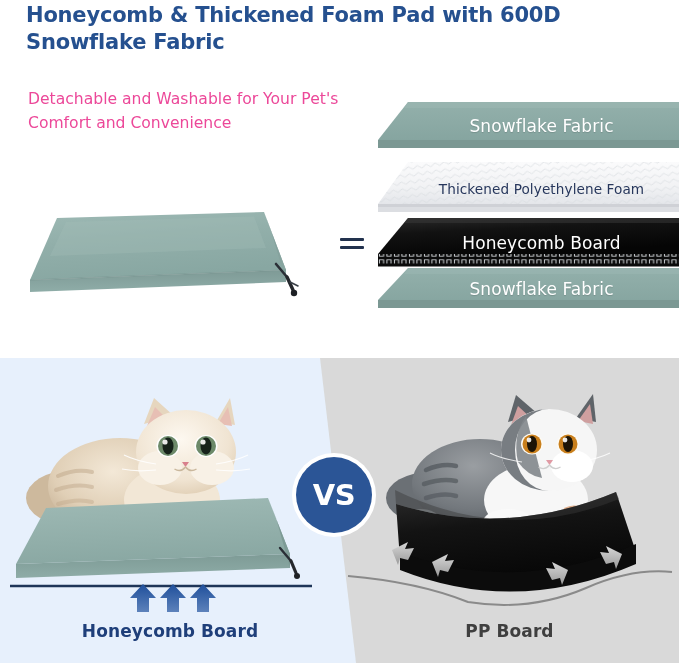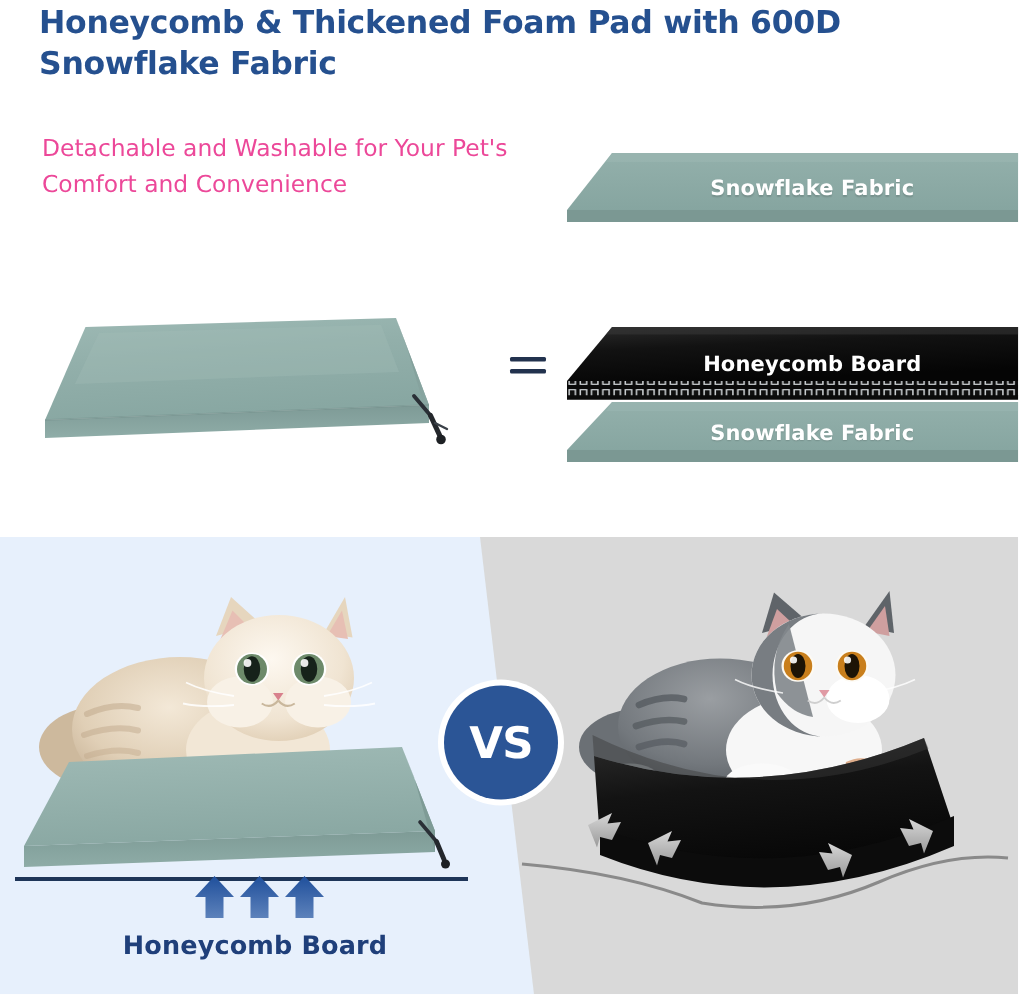--- a/index.html
+++ b/index.html
@@ -103,22 +103,22 @@
     position: absolute;
     left: 0; top: 0;
     width: 301px;
     height: 100%;
   }
   .layer .lbl {
     position: relative;
     z-index: 3;
     width: 100%;
     text-align: center;
-    font-size: 14px;
-    font-weight: bold;
+    font-size: 17px;
+    font-weight: normal;
     letter-spacing: 0.1px;
     padding-left: 26px;
     box-sizing: border-box;
   }
 
   
   .layer-fabric-top { top: 0px; height: 52px; }
   .layer-fabric-top .lbl { color: #ffffff; text-shadow: 0 1px 1px rgba(0,0,0,0.14); }
 
   
@@ -265,20 +265,39 @@
               <stop offset="100%" stop-color="#86a5a0"></stop>
             </linearGradient>
           </defs>
           <path d="M30,2 L301,2 L301,40 L0,40 Z" fill="url(#fabA)"></path>
           <path d="M0,40 L301,40 L301,48 L0,48 Z" fill="#7b9893"></path>
           <path d="M30,2 L301,2 L301,8 L26,8 Z" fill="#9cb8b3" opacity="0.55"></path>
         </svg>
         <div class="lbl">Snowflake Fabric</div>
       </div>
 
+      <div class="layer layer-foam">
+        <svg class="slab" viewBox="0 0 301 54" preserveAspectRatio="none" xmlns="http://www.w3.org/2000/svg">
+          <defs>
+            <linearGradient id="foamA" x1="0" y1="0" x2="0" y2="1">
+              <stop offset="0%" stop-color="#fbfbfc"></stop>
+              <stop offset="60%" stop-color="#f1f2f4"></stop>
+              <stop offset="100%" stop-color="#e4e6ea"></stop>
+            </linearGradient>
+            <pattern id="foamTex" width="9" height="7" patternUnits="userSpaceOnUse" patternTransform="rotate(-8)">
+              <path d="M0,3.5 q2.2,-3 4.5,0 q2.2,3 4.5,0" stroke="#d7dade" stroke-width="0.8" fill="none"></path>
+            </pattern>
+          </defs>
+          <path d="M30,0 L301,0 L301,42 L0,42 Z" fill="url(#foamA)"></path>
+          <path d="M30,0 L301,0 L301,42 L0,42 Z" fill="url(#foamTex)" opacity="0.85"></path>
+          <path d="M0,42 L301,42 L301,50 L0,50 Z" fill="#dcdee2"></path>
+          <path d="M0,42 L301,42 L301,45 L0,45 Z" fill="#c9ccd2" opacity="0.7"></path>
+        </svg>
+        <div class="lbl">Thickened Polyethylene Foam</div>
+      </div>
 
       <div class="layer layer-honeycomb">
         <svg class="slab" viewBox="0 0 301 50" preserveAspectRatio="none" xmlns="http://www.w3.org/2000/svg">
           <defs>
             <linearGradient id="hcTop" x1="0" y1="0" x2="0.4" y2="1">
               <stop offset="0%" stop-color="#2b2b2b"></stop>
               <stop offset="40%" stop-color="#121212"></stop>
               <stop offset="100%" stop-color="#050505"></stop>
             </linearGradient>
             <pattern id="cells" width="7.5" height="10" patternUnits="userSpaceOnUse">
@@ -500,20 +519,21 @@
 
           <g>
             <path d="M52,192 l16,-8 l-3,7 l9,-1 l-6,12 l-8,-2 l-2,7 Z" fill="url(#arrDnR)"></path>
             <path d="M92,204 l16,-8 l-3,7 l9,-1 l-6,12 l-8,-2 l-2,7 Z" fill="url(#arrDnR)"></path>
             <path d="M228,212 l-16,-8 l3,7 l-9,-1 l6,12 l8,-2 l2,7 Z" fill="url(#arrDnR)"></path>
             <path d="M282,196 l-16,-8 l3,7 l-9,-1 l6,12 l8,-2 l2,7 Z" fill="url(#arrDnR)"></path>
           </g>
         </svg>
       </div>
 
+      <div class="panel-caption">PP Board</div>
     </div>
 
   </div>
 
   <div class="vs-badge">
     <span class="vs-text">VS</span>
   </div>
 
 </div>
 

